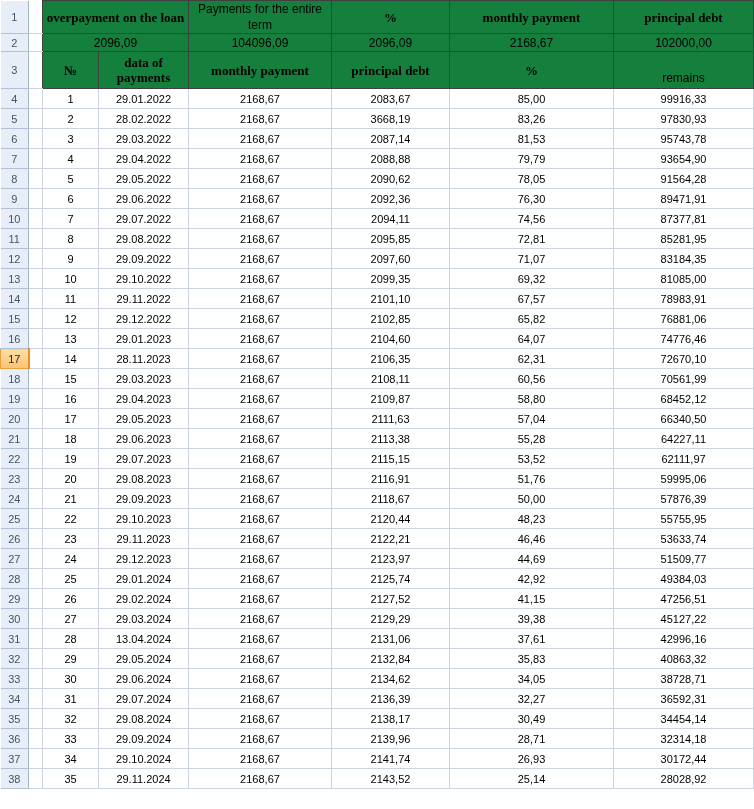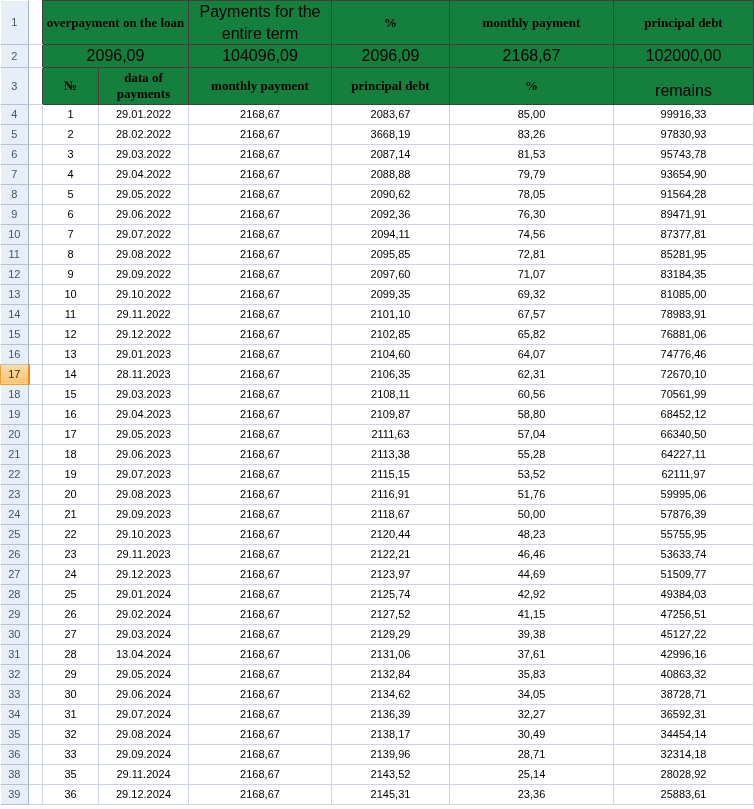--- a/index.html
+++ b/index.html
@@ -44,21 +44,21 @@
   .hb { border-right: 1px solid #404040; border-bottom: 1px solid #404040; text-align: center; vertical-align: middle; background: #15803d; }
   tr.r1 .hb { border-top: 1px solid #404040; }
 
   .serifbold {
     font-family: "Liberation Serif", "DejaVu Serif", serif;
     font-weight: bold;
     font-size: 13px;
     line-height: 1.18;
     color: #000;
   }
-  .sansreg { font-family: "Liberation Sans", sans-serif; font-size: 16px; line-height: 1.35; color: #000; }
+  .sansreg { font-family: "Liberation Sans", sans-serif; font-size: 12px; line-height: 1.35; color: #000; }
   .remainscell { vertical-align: bottom; padding-bottom: 2px; margin-top: 32px; }
 
   
   td.dcell {
     border-right: 1px solid #CCD4E2;
     border-bottom: 1px solid #CCD4E2;
     text-align: center;
     vertical-align: middle;
     font-size: 11px;
     color: #000;
@@ -441,34 +441,34 @@
           <th class="rowhead">36</th>
           <td class="colA"></td>
           <td class="dcell">33</td>
           <td class="dcell">29.09.2024</td>
           <td class="dcell">2168,67</td>
           <td class="dcell">2139,96</td>
           <td class="dcell">28,71</td>
           <td class="dcell">32314,18</td>
         </tr>
         <tr class="datarow">
+          <th class="rowhead">37</th>
+          <td class="colA"></td>
+          <td class="dcell">34</td>
+          <td class="dcell">29.10.2024</td>
+          <td class="dcell">2168,67</td>
+          <td class="dcell">2141,74</td>
+          <td class="dcell">26,93</td>
+          <td class="dcell">30172,44</td>
+        </tr>
+        <tr class="datarow">
           <th class="rowhead">38</th>
           <td class="colA"></td>
           <td class="dcell">35</td>
           <td class="dcell">29.11.2024</td>
           <td class="dcell">2168,67</td>
           <td class="dcell">2143,52</td>
           <td class="dcell">25,14</td>
           <td class="dcell">28028,92</td>
         </tr>
-        <tr class="datarow">
-          <th class="rowhead">39</th>
-          <td class="colA"></td>
-          <td class="dcell">36</td>
-          <td class="dcell">29.12.2024</td>
-          <td class="dcell">2168,67</td>
-          <td class="dcell">2145,31</td>
-          <td class="dcell">23,36</td>
-          <td class="dcell">25883,61</td>
-        </tr>
       </tbody>
   </table>
 </div>
 
 </body></html>

